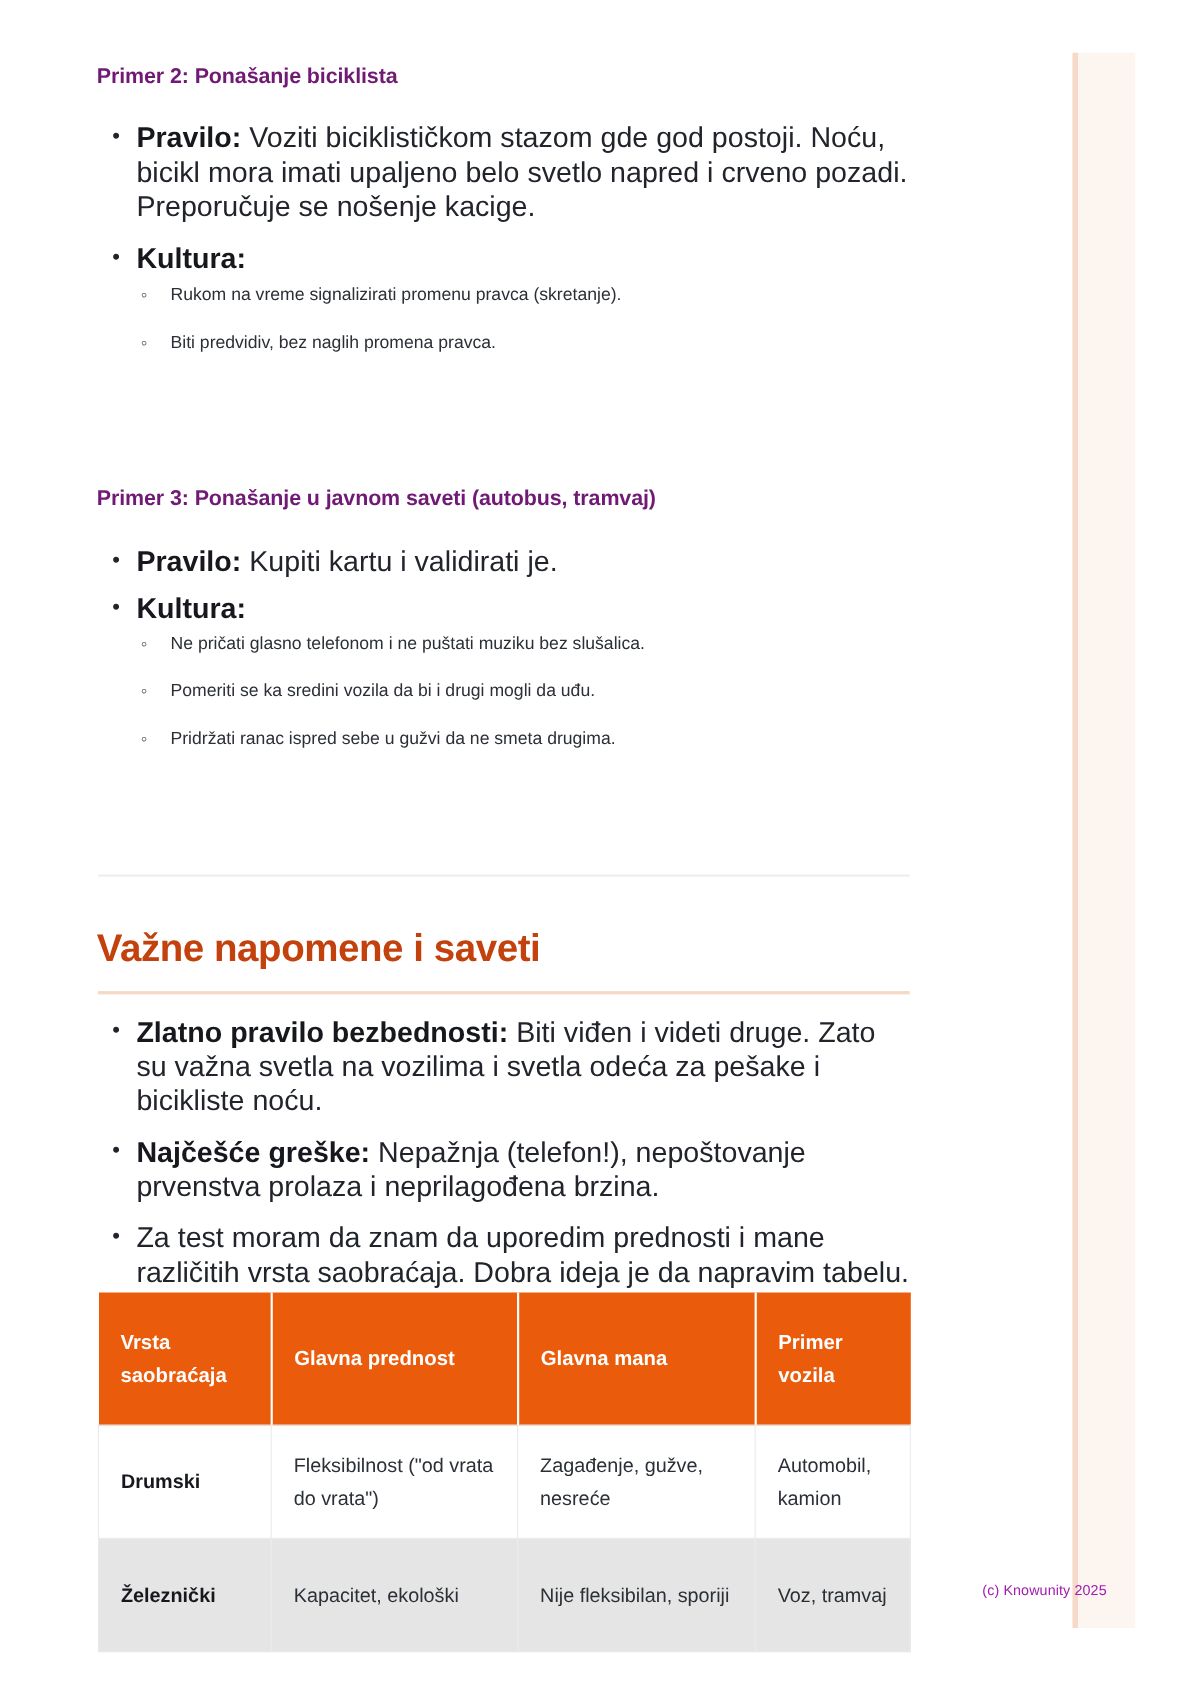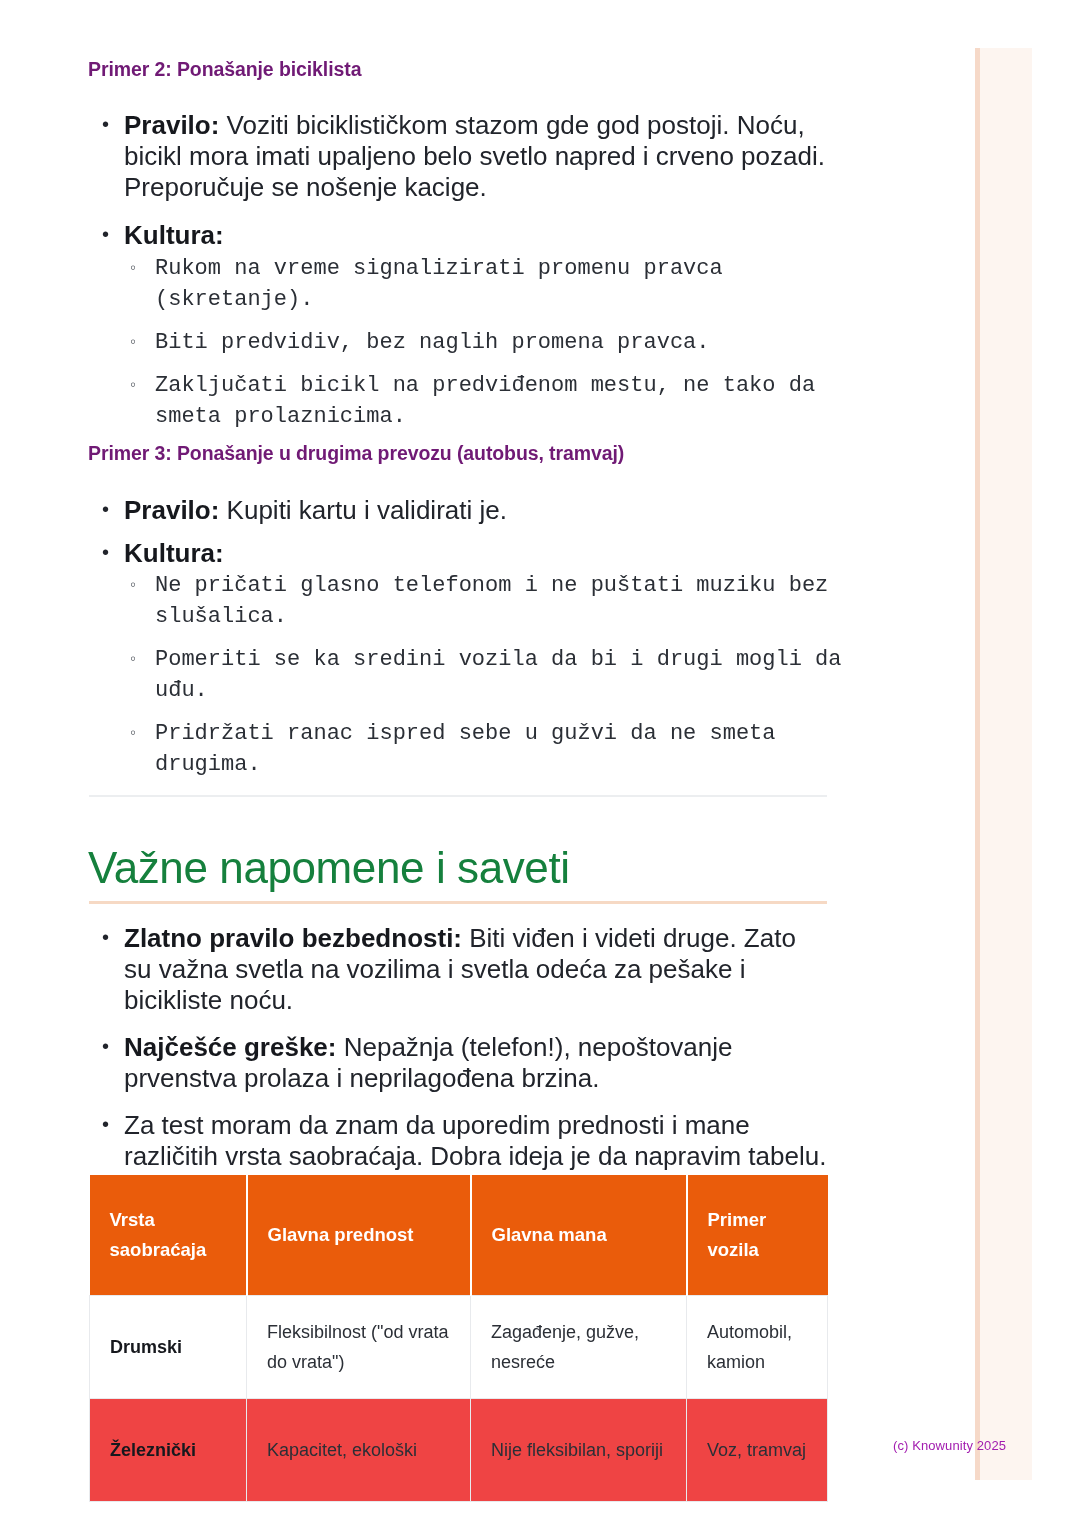--- a/index.html
+++ b/index.html
@@ -51,23 +51,23 @@
     letter-spacing: -0.1px;
     margin: 0;
   }
   #primer2-heading { position: absolute; top: 58px; left: 0; }
   #primer3-heading { position: absolute; top: 442px; left: 0; }
 
   .section-title {
     position: absolute;
     top: 843px;
     left: 0;
-    font-size: 44px;
-    font-weight: normal;
-    color: #15803d;
+    font-size: 35px;
+    font-weight: bold;
+    color: #c2410c;
     letter-spacing: -0.4px;
     margin: 0;
     line-height: 1.15;
   }
 
   
   .divider {
     position: absolute;
     left: 1px;
     top: 795px;
@@ -115,25 +115,24 @@
     list-style: none;
     margin: 0;
     padding: 0;
     position: absolute;
     left: 36px;
     width: 720px;
   }
   ul.lvl2 > li {
     position: relative;
     padding-left: 31px;
-    font-size: 22px;
+    font-size: 16px;
     line-height: 31px;
     color: #2b2f36;
     margin-bottom: 12px;
-    font-family: Liberation Mono, monospace;
   }
   ul.lvl2 > li::before {
     content: "\25E6";
     position: absolute;
     left: 4px;
     top: 0px;
     font-size: 17px;
     color: #51565e;
     line-height: 31px;
   }
@@ -185,21 +184,21 @@
     border: 1px solid #e8eaed;
     color: #2b2f36;
     height: 62px;
   }
   .cmp-table td.rowhead {
     font-weight: bold;
     color: #16181d;
   }
   .cmp-table tbody tr.alt td { background: #f8f9fb; }
   .cmp-table tbody tr td { background: #ffffff; }
-  .cmp-table tbody tr.alt td { background: #ef4444; }
+  .cmp-table tbody tr.alt td { background: #e5e5e5; }
 
   
   .watermark {
     position: absolute;
     left: 893px;
     top: 1438px;
     font-size: 13px;
     color: #a21caf;
     letter-spacing: 0.1px;
     white-space: nowrap;
@@ -219,24 +218,23 @@
     <li><span class="lbl">Pravilo:</span><span> Voziti biciklističkom stazom gde god postoji. Noću, bicikl mora imati upaljeno belo svetlo napred i crveno pozadi. Preporučuje se nošenje kacige.</span></li>
   </ul>
 
   <ul class="lvl1" id="primer2-kultura-list">
     <li><span class="lbl">Kultura:</span></li>
   </ul>
 
   <ul class="lvl2" id="primer2-kultura-sublist">
     <li>Rukom na vreme signalizirati promenu pravca (skretanje).</li>
     <li>Biti predvidiv, bez naglih promena pravca.</li>
-    <li>Zaključati bicikl na predviđenom mestu, ne tako da smeta prolaznicima.</li>
-  </ul>
-
-  <h3 class="sub-head" id="primer3-heading">Primer 3: Ponašanje u drugima prevozu (autobus, tramvaj)</h3>
+  </ul>
+
+  <h3 class="sub-head" id="primer3-heading">Primer 3: Ponašanje u javnom saveti (autobus, tramvaj)</h3>
 
   <ul class="lvl1" id="primer3-rule-list">
     <li><span class="lbl">Pravilo:</span><span> Kupiti kartu i validirati je.</span></li>
   </ul>
 
   <ul class="lvl1" id="primer3-kultura-list">
     <li><span class="lbl">Kultura:</span></li>
   </ul>
 
   <ul class="lvl2" id="primer3-kultura-sublist">

